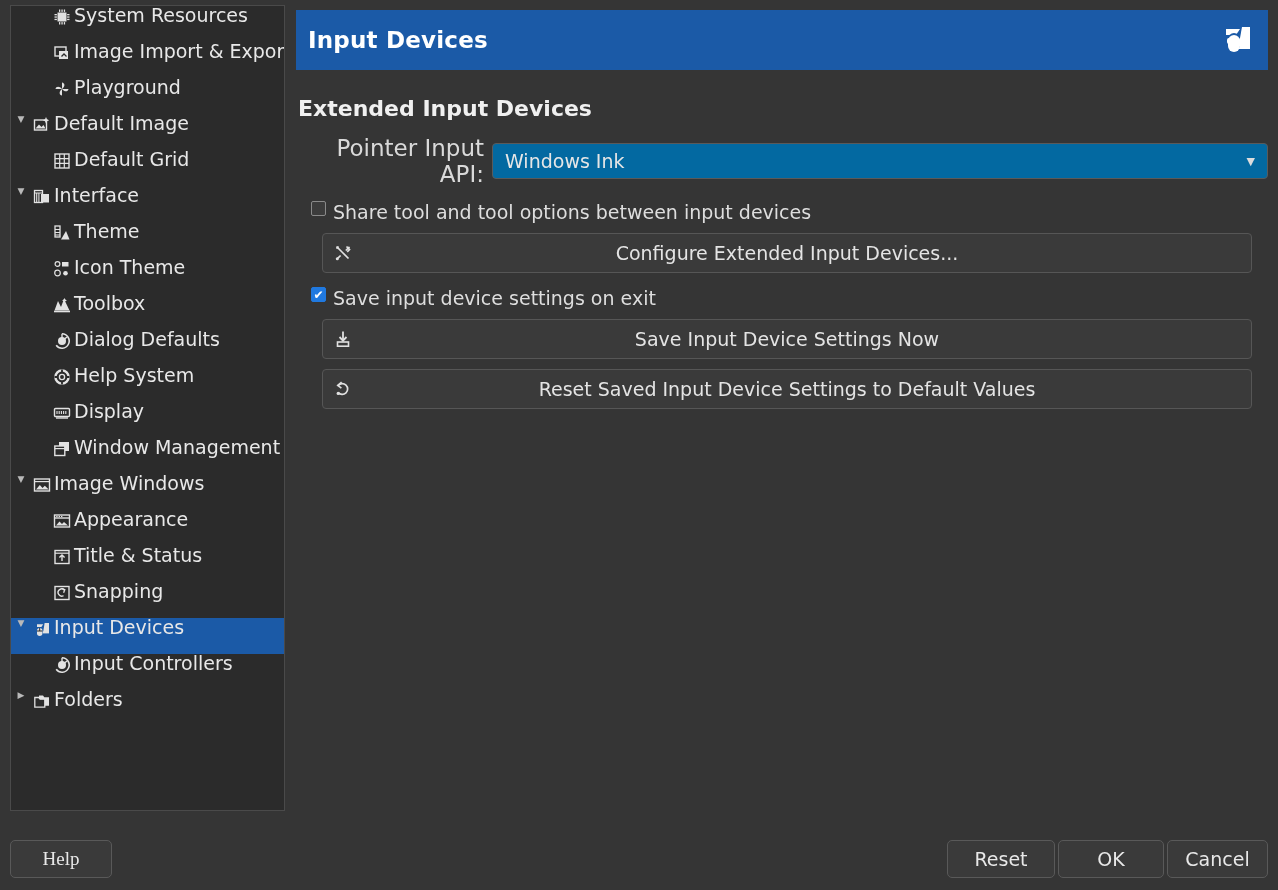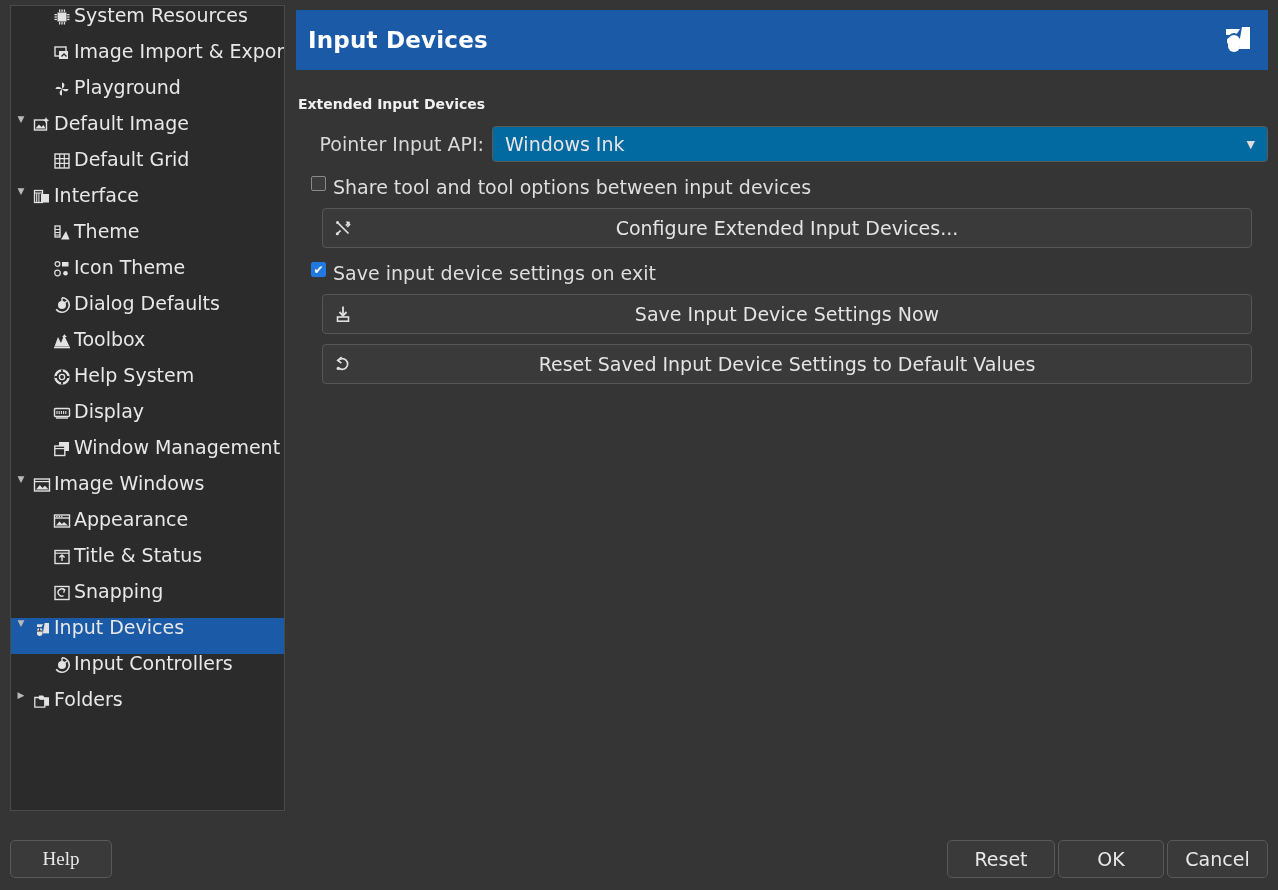--- a/index.html
+++ b/index.html
@@ -73,33 +73,33 @@
     font-weight: bold;
     letter-spacing: 0.2px;
   }
   #page-header .hdr-icon {
     width: 44px; height: 44px;
     display: flex; align-items: center; justify-content: center;
   }
 
   .section-title {
     color: #f0f0f0;
-    font-size: 14px;
+    font-size: 22px;
     font-weight: bold;
     margin: 26px 0 4px 2px;
   }
 
   .row {
     display: flex;
     align-items: center;
     margin-top: 14px;
   }
   .row-label {
     color: #d9d9d9;
-    font-size: 19px;
+    font-size: 23px;
     text-align: right;
     padding-right: 8px;
   }
 
   .combo {
     flex: 1;
     height: 36px;
     background: #0369a1;
     border: 1px solid #5a5a5a;
     border-radius: 4px;
@@ -292,37 +292,37 @@
             <circle cx="4.5" cy="13" r="2.8" fill="none" stroke="#e2e2e2" stroke-width="1.2"></circle>
             <circle cx="12.5" cy="13.2" r="2.3" fill="#e2e2e2"></circle>
           </svg>
         </span>
         <span class="nav-label">Icon Theme</span>
       </div>
       <div class="nav-item indent-1">
         <span class="expander spacer">▼</span>
         <span class="ico">
           <svg width="18" height="18" viewBox="0 0 18 18">
+            <path d="M1.5 14.5 L5 5 L8 11 L11 3 L16.5 14.5 Z" fill="#e2e2e2"></path>
+            <path d="M1 15.5 h16" stroke="#e2e2e2" stroke-width="1.6"></path>
+            <path d="M11.5 2 l.8 1.6 1.6.8 -1.6.8 -.8 1.6 -.8-1.6 -1.6-.8 1.6-.8z" fill="#e2e2e2"></path>
+          </svg>
+        </span>
+        <span class="nav-label">Toolbox</span>
+      </div>
+      <div class="nav-item indent-1">
+        <span class="expander spacer">▼</span>
+        <span class="ico">
+          <svg width="18" height="18" viewBox="0 0 18 18">
             <path d="M9 1.8 A7.2 7.2 0 1 1 3.2 13.3" fill="none" stroke="#e2e2e2" stroke-width="1.6"></path>
             <circle cx="9" cy="9" r="4" fill="#e2e2e2"></circle>
             <path d="M9 1.8 L9 9 L14 5" fill="none" stroke="#e2e2e2" stroke-width="1.4"></path>
           </svg>
         </span>
         <span class="nav-label">Dialog Defaults</span>
-      </div>
-      <div class="nav-item indent-1">
-        <span class="expander spacer">▼</span>
-        <span class="ico">
-          <svg width="18" height="18" viewBox="0 0 18 18">
-            <path d="M1.5 14.5 L5 5 L8 11 L11 3 L16.5 14.5 Z" fill="#e2e2e2"></path>
-            <path d="M1 15.5 h16" stroke="#e2e2e2" stroke-width="1.6"></path>
-            <path d="M11.5 2 l.8 1.6 1.6.8 -1.6.8 -.8 1.6 -.8-1.6 -1.6-.8 1.6-.8z" fill="#e2e2e2"></path>
-          </svg>
-        </span>
-        <span class="nav-label">Toolbox</span>
       </div>
       <div class="nav-item indent-1">
         <span class="expander spacer">▼</span>
         <span class="ico">
           <svg width="18" height="18" viewBox="0 0 18 18">
             <circle cx="9" cy="9" r="6.6" fill="none" stroke="#e2e2e2" stroke-width="2.4"></circle>
             <circle cx="9" cy="9" r="2.6" fill="none" stroke="#e2e2e2" stroke-width="1.3"></circle>
             <path d="M9 1.5 v3 M9 13.5 v3 M1.5 9 h3 M13.5 9 h3" stroke="#2b2b2b" stroke-width="1.8"></path>
           </svg>
         </span>

